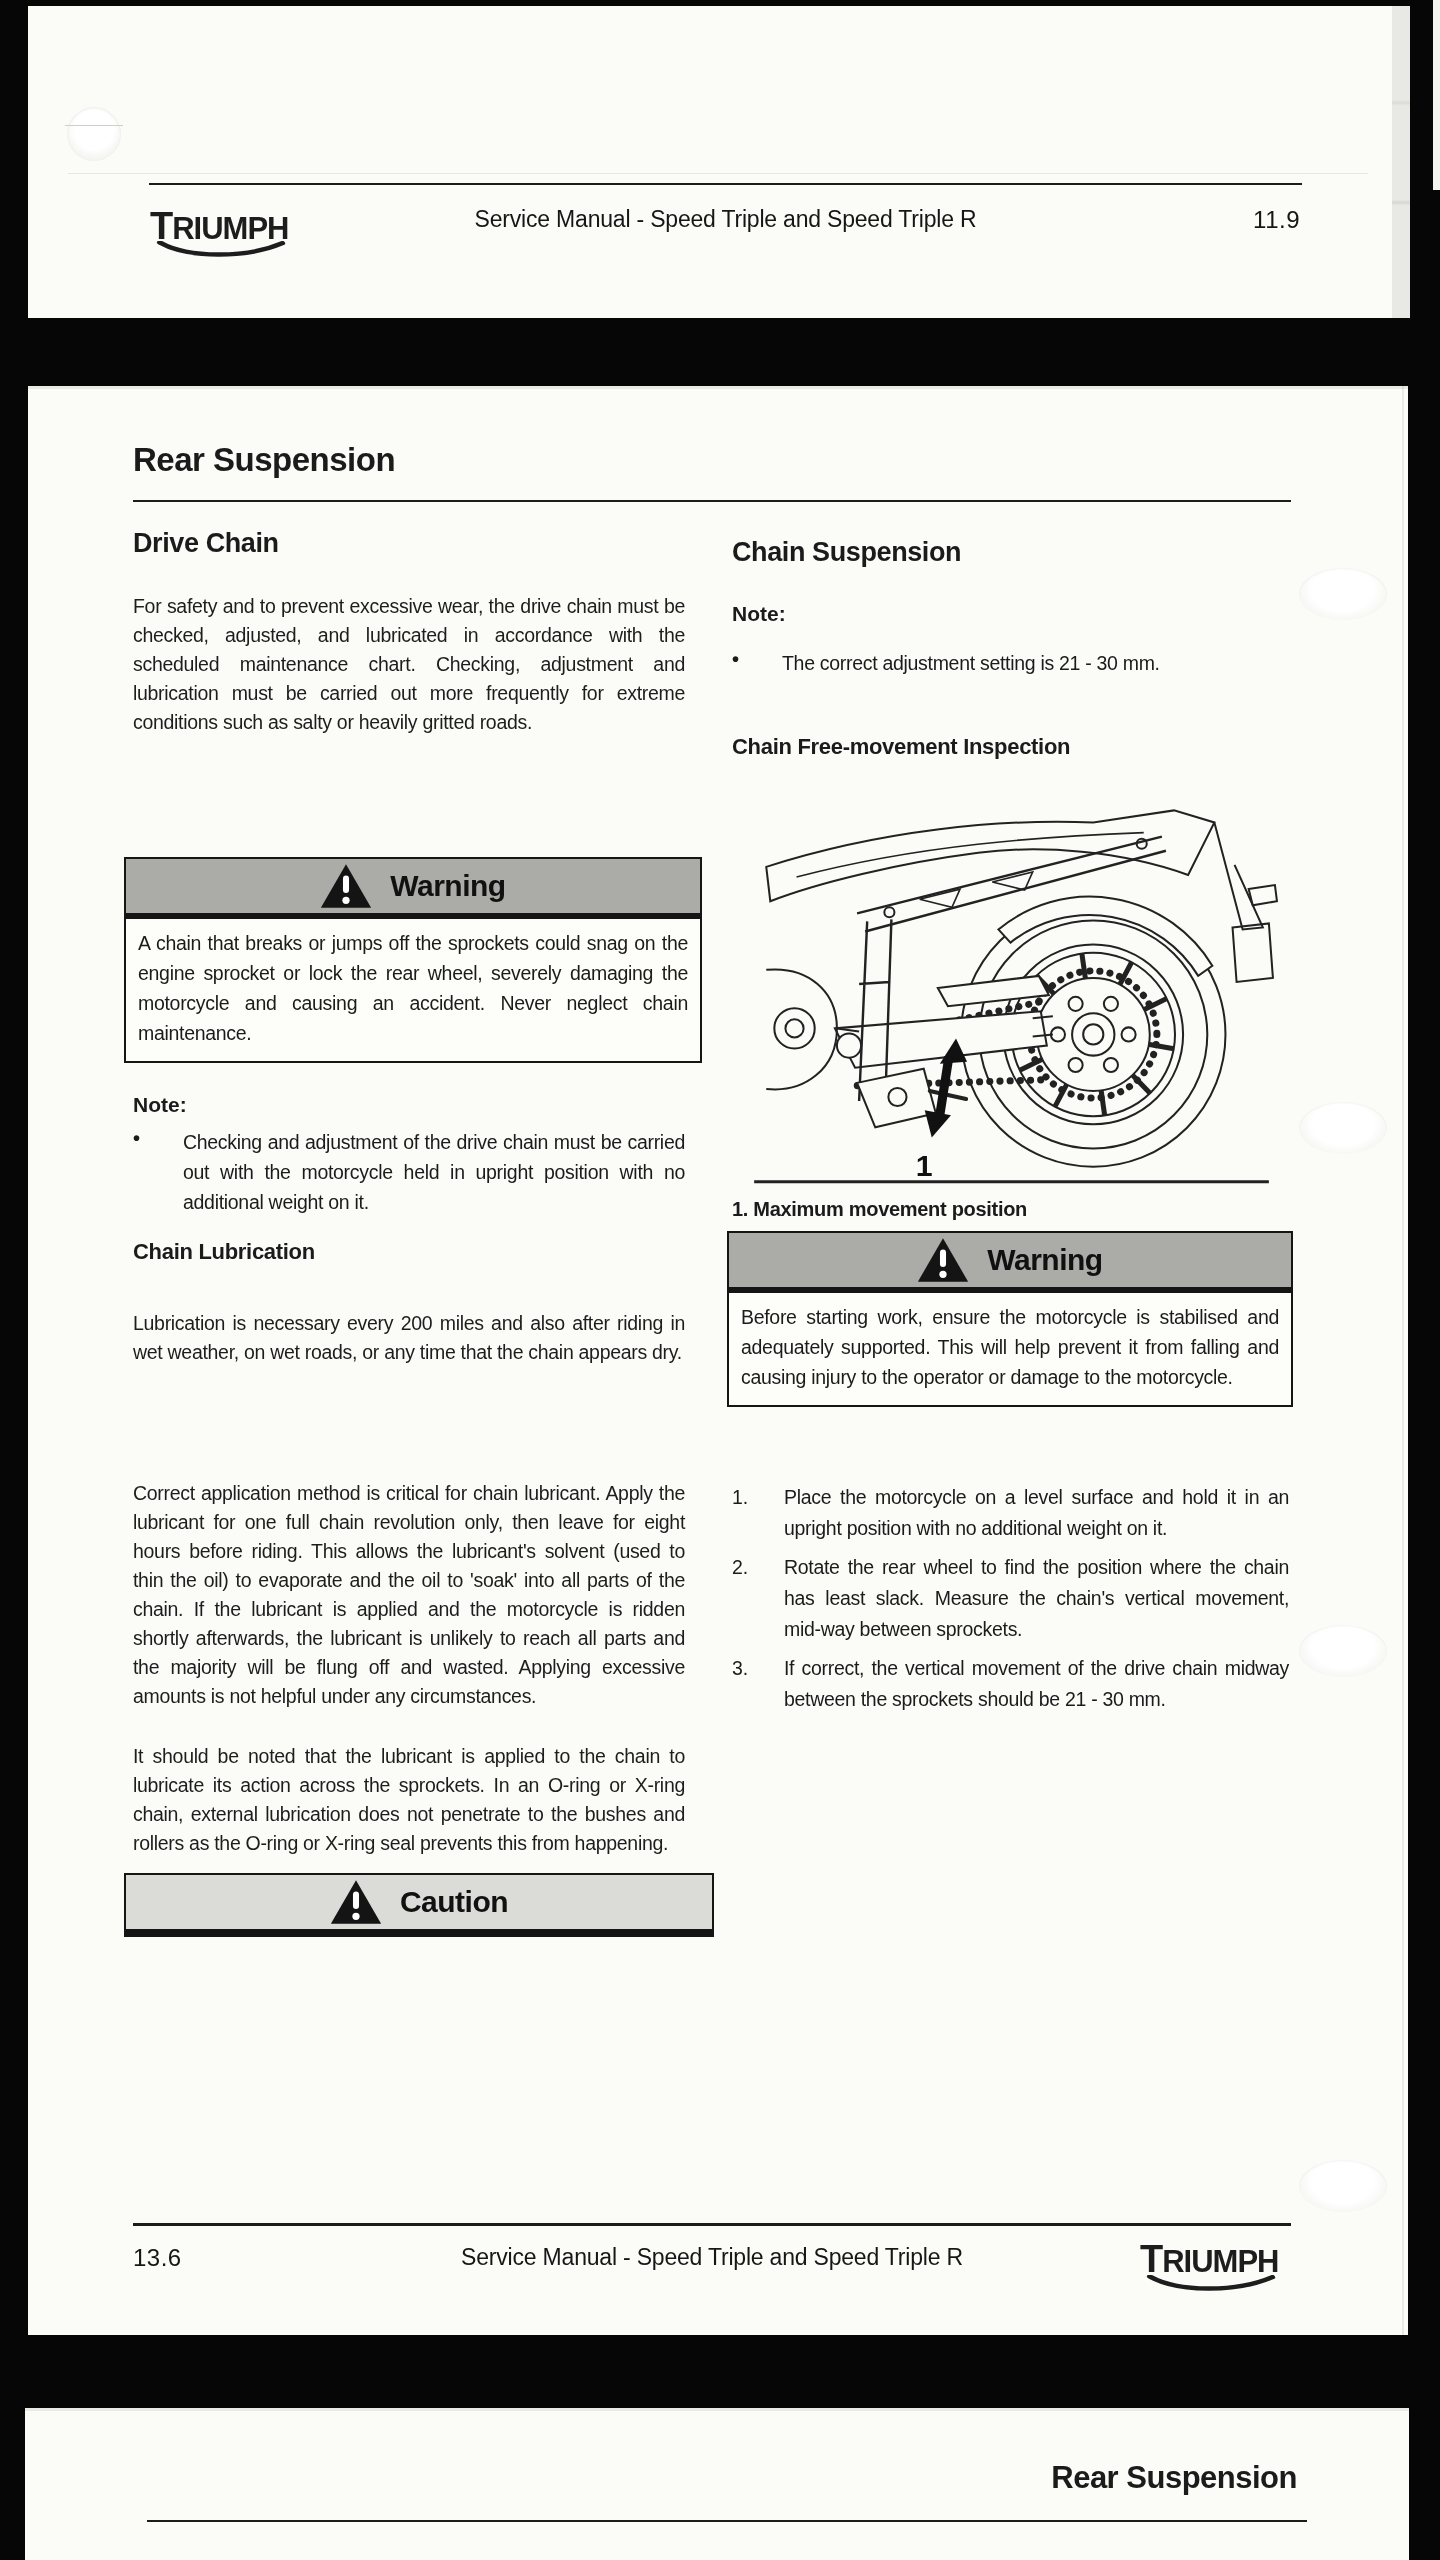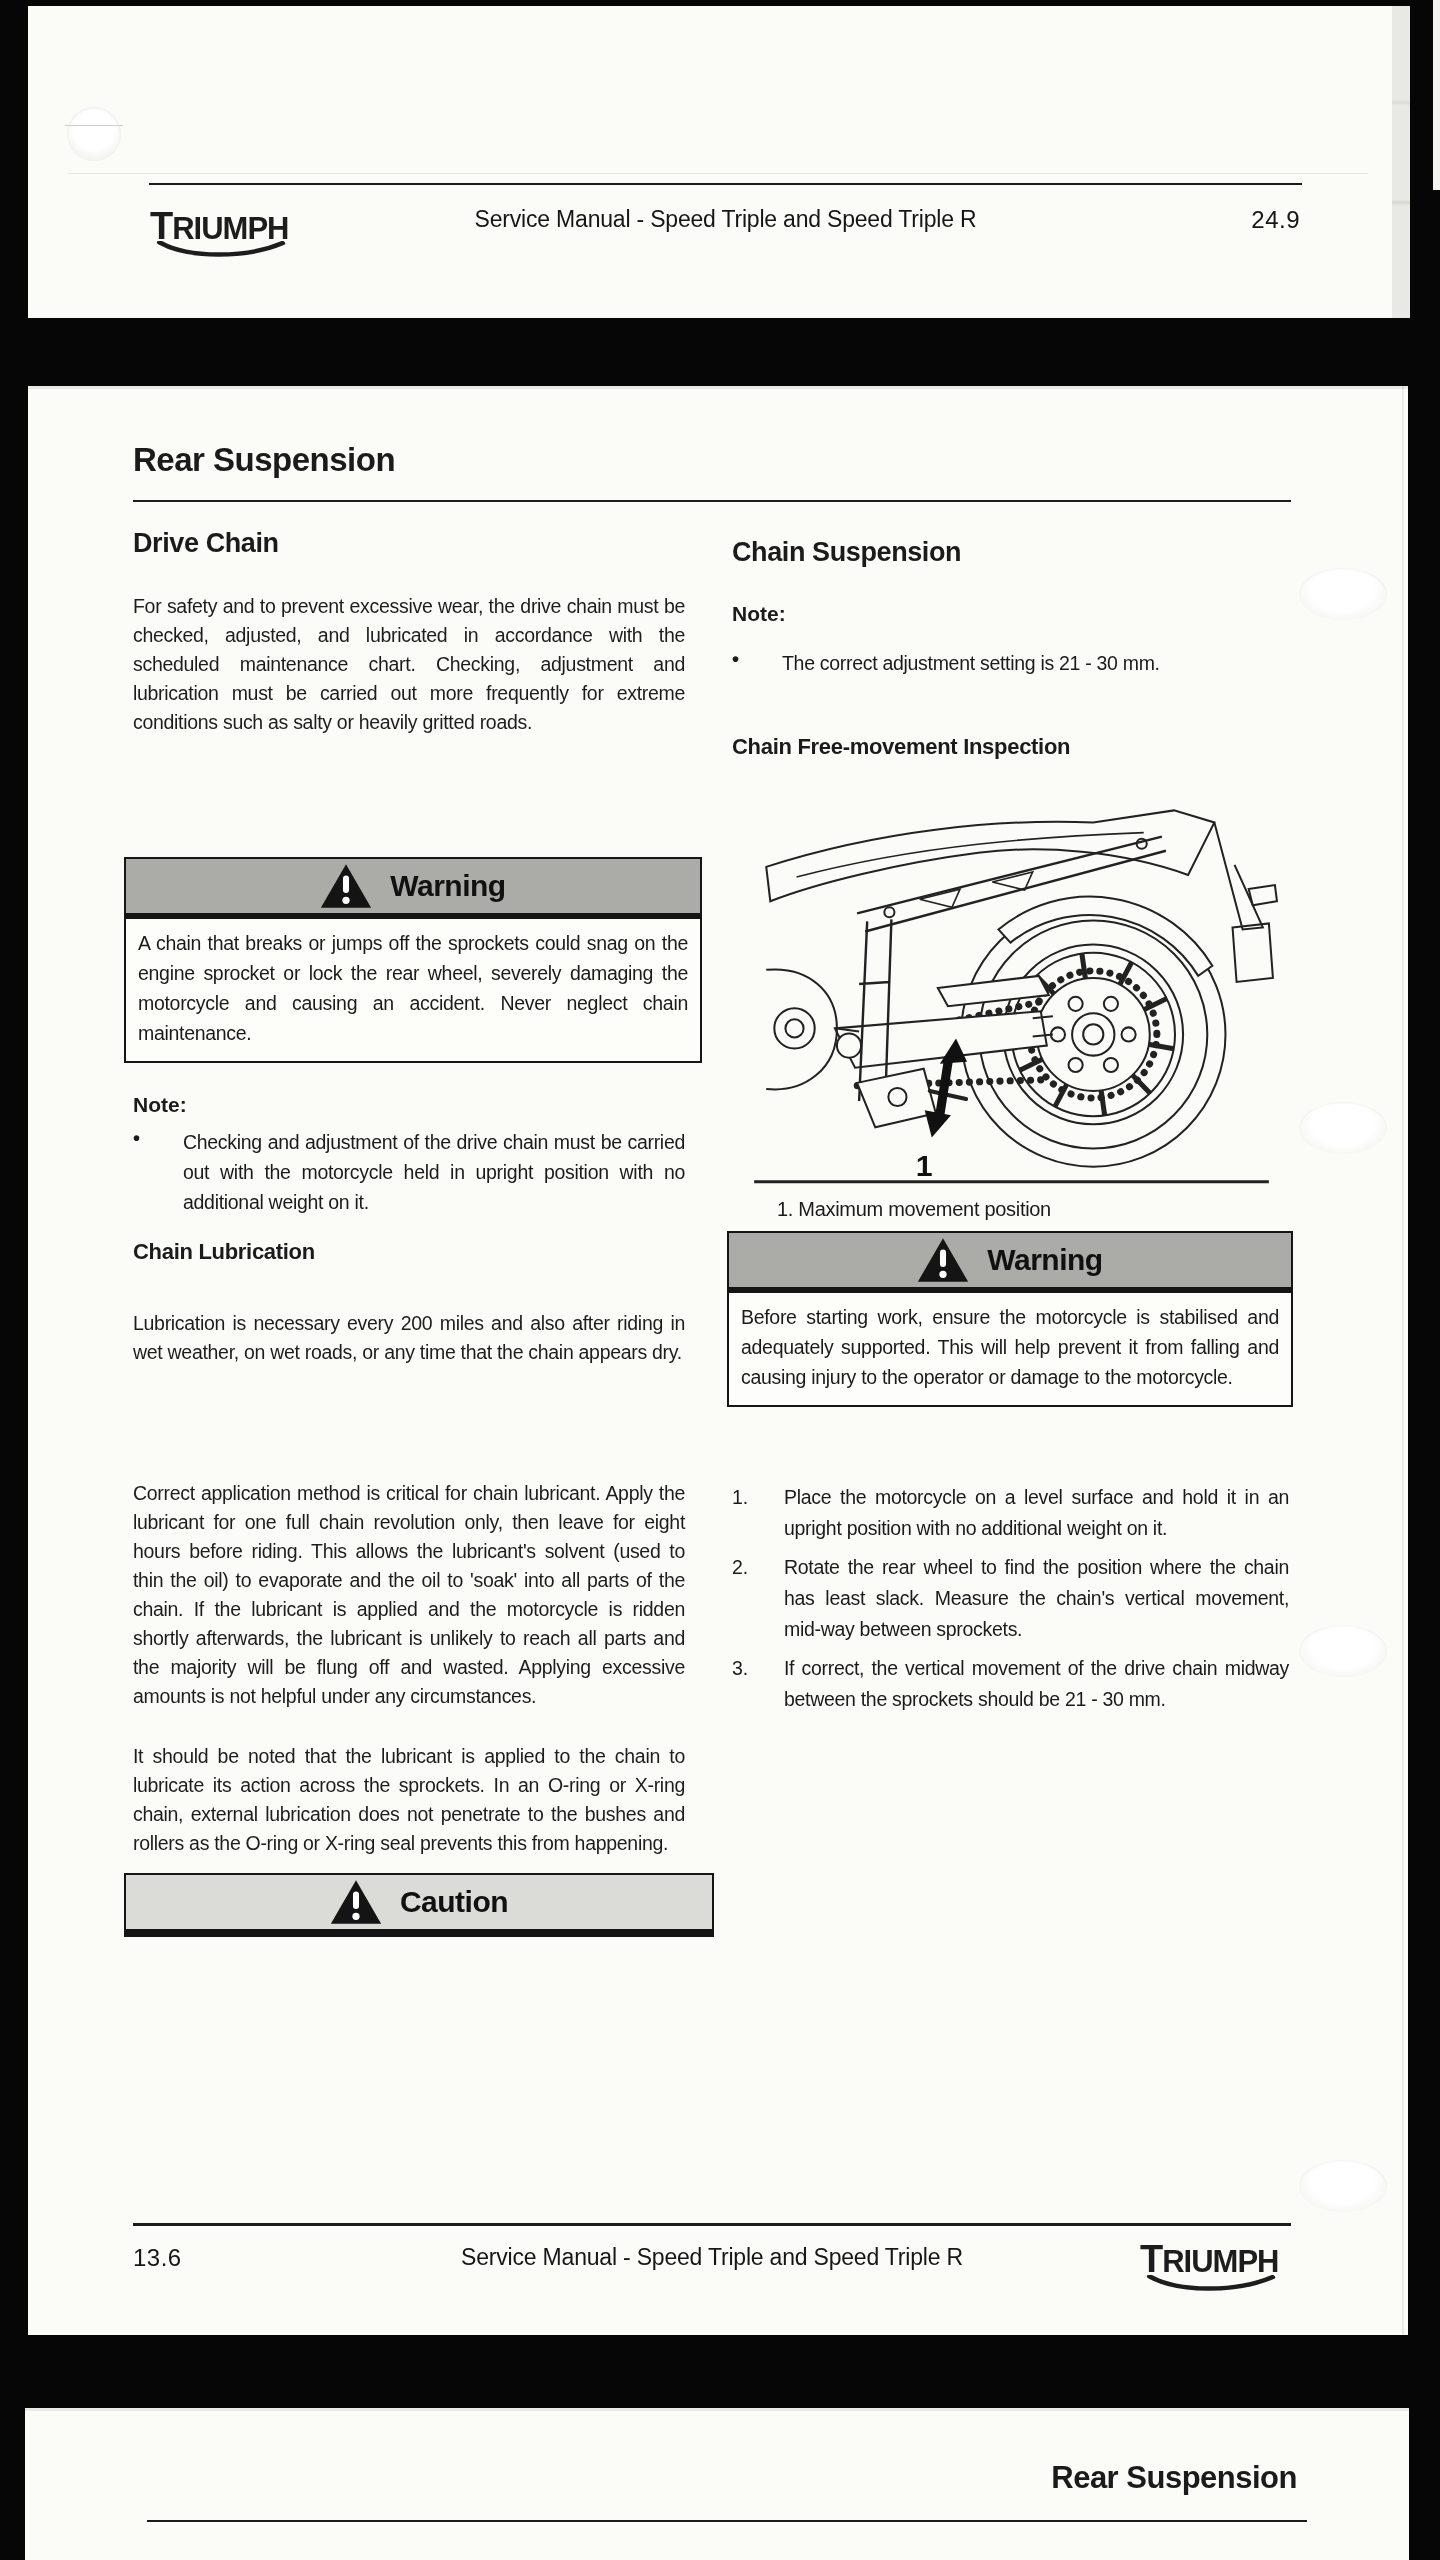--- a/index.html
+++ b/index.html
@@ -64,21 +64,21 @@
   .pgnum { position:absolute; font-size:24px; letter-spacing:0.5px; color:#161616; }
 
   
   .logo { position:absolute; }
   .logo-text { display:block; font-weight:700; font-size:31px; letter-spacing:-1px; color:#1d1d1d; transform:scaleY(1.04); }
   .logo-text::first-letter { font-size:38px; }
   .logo-swoosh { position:absolute; left:6px; bottom:-10px; width:88%; height:16px; }
 
   .figure { position:absolute; }
   .figure svg { display:block; }
-  .fig-caption { position:absolute; font-size:20px; font-weight:400; letter-spacing:-0.3px;margin-left:45px; }
+  .fig-caption { position:absolute; font-size:20px; font-weight:700; letter-spacing:-0.3px; }
 
   .bottom-tab { position:absolute; font-size:31px; font-weight:700; letter-spacing:-0.5px; text-align:right; }
 </style>
 </head>
 <body>
 
 <div class="screen">
 
   <div class="page" style="left:28px; top:6px; width:1364px; height:312px;">
     <div class="hole-left" style="left:39px; top:101px;"></div>
@@ -86,21 +86,21 @@
     <div class="rule" style="left:121px; top:177px; width:1153px; height:2px;"></div>
 
     <div class="logo" style="left:122px; top:198px; width:150px;">
       <span class="logo-text">TRIUMPH</span>
       <svg class="logo-swoosh" viewBox="0 0 140 22" preserveAspectRatio="none">
         <path d="M4 2 C 34 24, 96 24, 134 3" fill="none" stroke="#1d1d1d" stroke-width="6" stroke-linecap="round"></path>
       </svg>
     </div>
 
     <div class="hdr-title" style="left:121px; top:200px; width:1153px;">Service Manual - Speed Triple and Speed Triple R</div>
-    <div class="pgnum" style="right:92px; top:200px;">24.9</div>
+    <div class="pgnum" style="right:92px; top:200px;">11.9</div>
   </div>
   <div class="stack-edge" style="left:1392px; top:6px; width:18px; height:312px;"></div>
   <div style="position:absolute; left:1433px; top:0; width:7px; height:190px; background:#f3f3ef;"></div>
 
   <div class="page" style="left:28px; top:386px; width:1380px; height:1949px;">
     <div class="page-top-edge"></div>
     <div class="edge-line" style="left:1374px; top:0; height:1949px;"></div>
 
     <div class="hole-right" style="left:1271px; top:182px;"></div>
     <div class="hole-right" style="left:1271px; top:716px;"></div>

